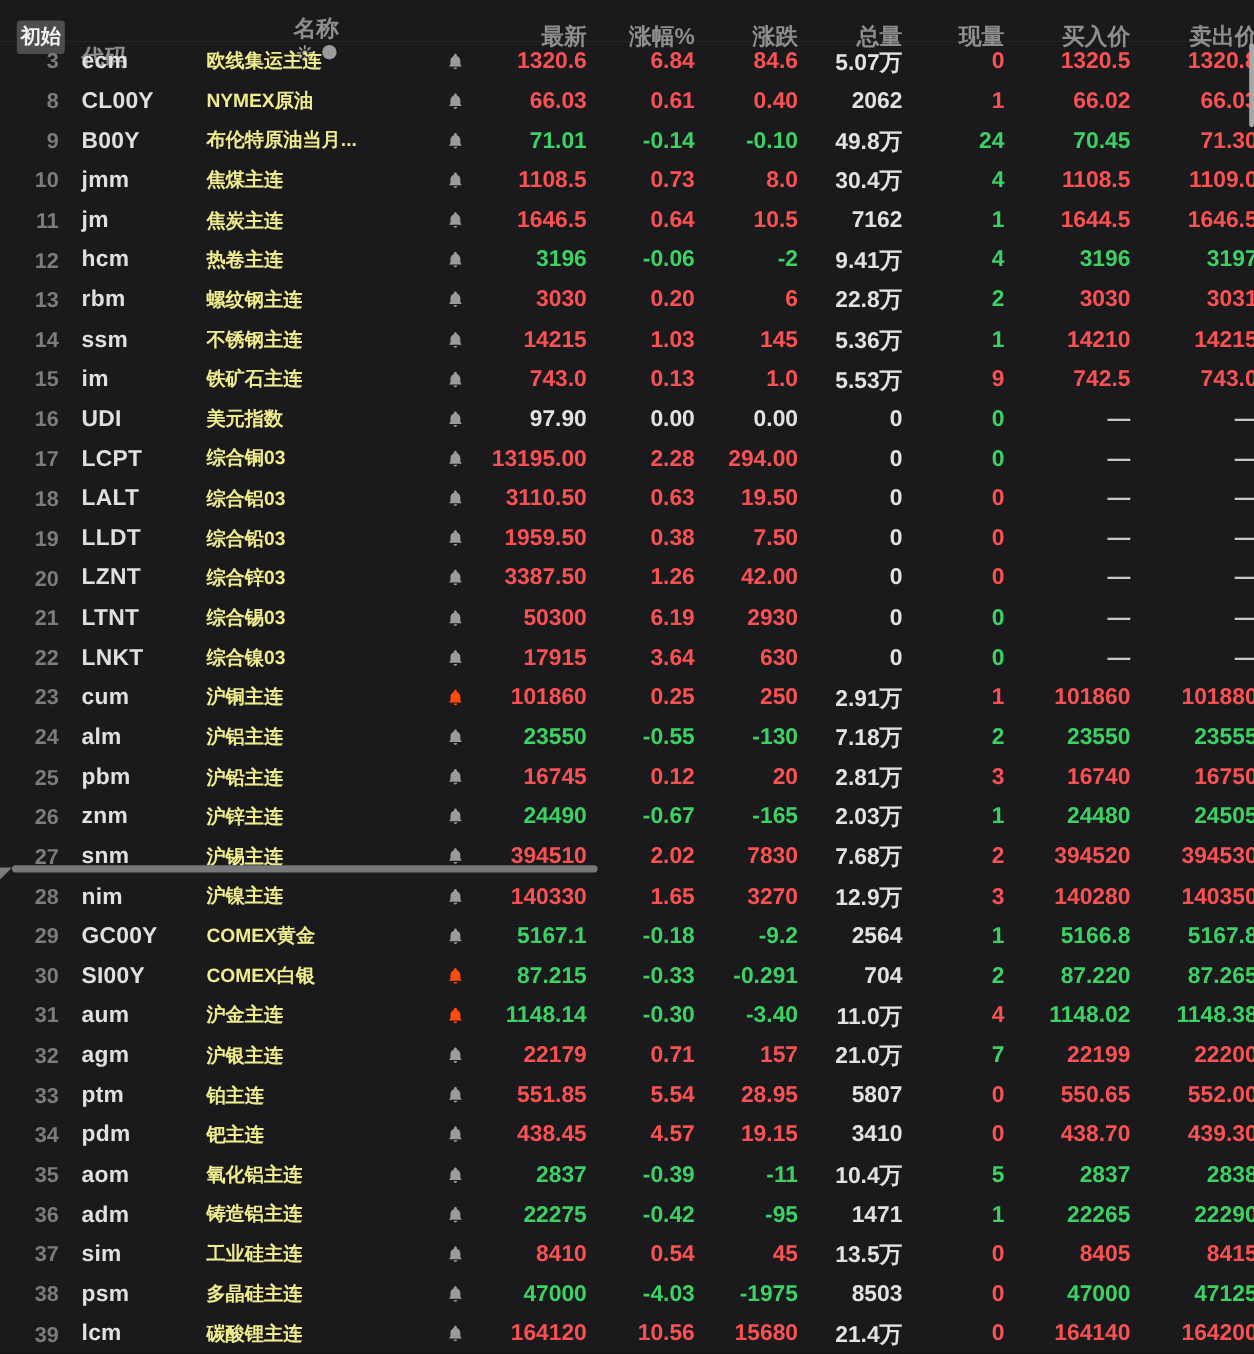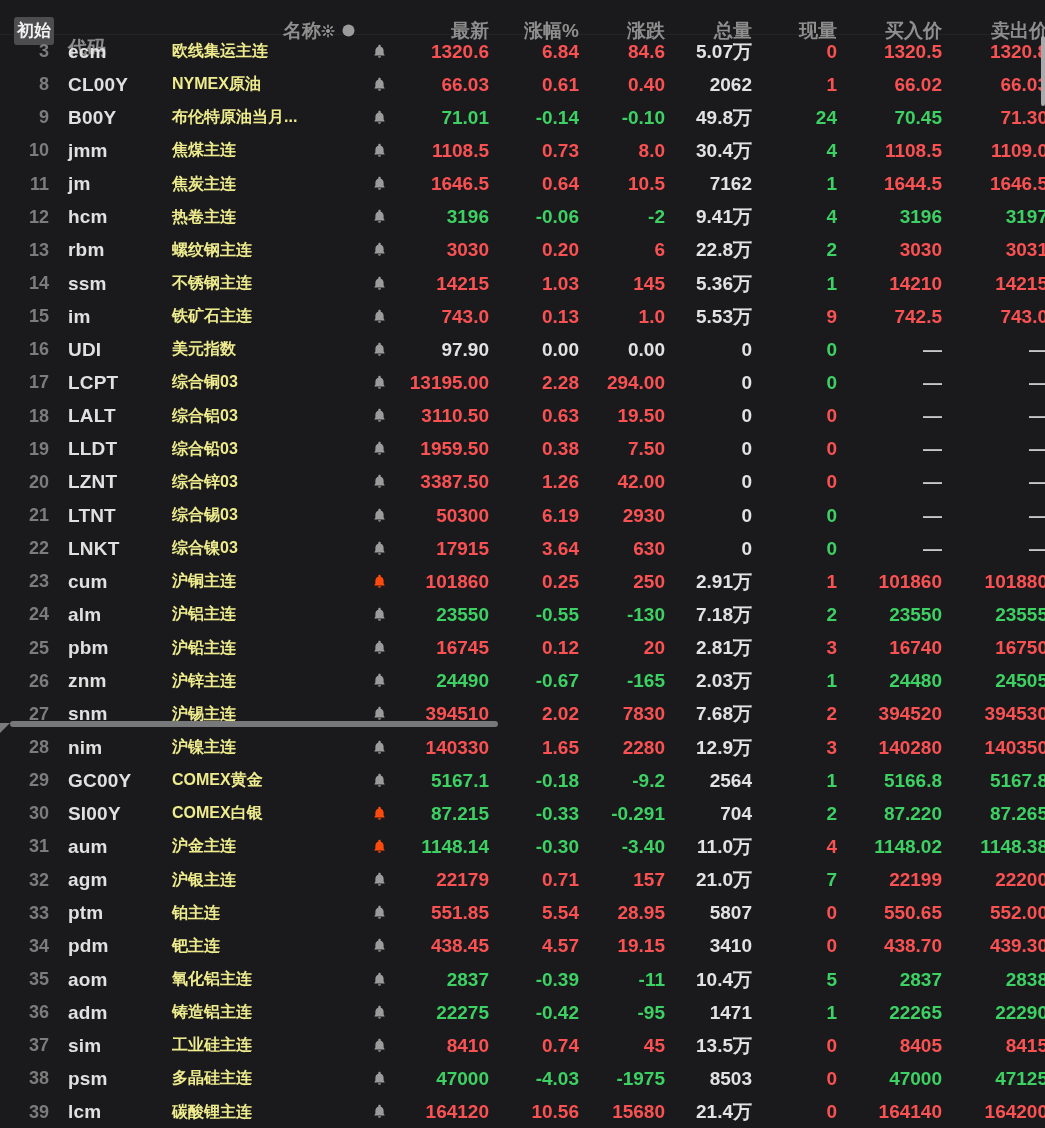--- a/index.html
+++ b/index.html
@@ -9,21 +9,21 @@
   .thead,.row{display:grid;
     grid-template-columns:48px 104px 196px 38px 94px 90px 86px 87px 85px 105px 106px;
     align-items:center;padding-right:6px;padding-left:12px;}
   .thead{height:34px;color:var(--head);font-size:19px;border-bottom:1px solid #242426;}
   .row{height:33.15px;font-size:19px;}
   .cell{white-space:nowrap;}
   .r{text-align:right;padding-right:3px;}
   .num{text-align:right;padding-right:11px;color:var(--rownum);font-size:18px;}
   .code{color:var(--code);padding-left:8px;letter-spacing:.2px;}
   .name{color:var(--name);font-size:16px;padding-left:8px;overflow:hidden;}
-  .namehead{display:flex;align-items:center;justify-content:flex-end;padding:0 5px 0 8px;}
+  .namehead{display:flex;align-items:center;justify-content:flex-start;padding:0 5px 0 8px;flex-direction:column;}
   .hicons{display:flex;align-items:center;gap:7px;color:var(--bellgray);}
   .bellc{display:flex;justify-content:center;align-items:center;color:var(--bellgray);}
   .bellc.alert{color:var(--bellalert);}
   .up{color:var(--up);} .down{color:var(--down);}
   .flat{color:var(--flat);text-align:right;} .vol{color:var(--flat);} .dim{color:var(--dash);}
   .corner-btn{display:inline-block;background:#4d4d4f;color:#f2f2f2;font-size:17px;
     line-height:1;padding:5px 3px 6px 3px;border-radius:3px;margin-left:2px;}
   .hsb{position:absolute;left:10px;top:721px;width:488px;height:6px;background:#77787a;
     border-radius:3px;z-index:5;}
   .hgrip{position:absolute;left:0;top:723px;width:0;height:0;z-index:5;
@@ -460,21 +460,21 @@
         <div class="code cell">nim</div>
         <div class="name cell">沪镍主连</div>
         <div class="bellc">
           <svg viewBox="0 0 24 26" width="15" height="18" fill="currentColor">
             <path d="M12 1.5c-1.1 0-2 .9-2 2v.9C7 5.3 5.4 7.9 5.4 11.2v4.1L3.6 18.4h16.8l-1.8-3.1v-4.1c0-3.3-1.6-5.9-4.6-6.8v-.9c0-1.1-.9-2-2-2z"></path>
             <path d="M9.6 19.8a2.4 2.4 0 0 0 4.8 0z"></path>
           </svg>
         </div>
         <div class="cell r up">140330</div>
         <div class="cell r up">1.65</div>
-        <div class="cell r up">2280</div>
+        <div class="cell r up">3270</div>
         <div class="cell r vol">12.9万</div>
         <div class="cell r up">3</div>
         <div class="cell r up">140280</div>
         <div class="cell r up">140350</div>
       </div>
       <div class="row">
         <div class="num">29</div>
         <div class="code cell">GC00Y</div>
         <div class="name cell">COMEX黄金</div>
         <div class="bellc">
@@ -621,21 +621,21 @@
         <div class="num">37</div>
         <div class="code cell">sim</div>
         <div class="name cell">工业硅主连</div>
         <div class="bellc">
           <svg viewBox="0 0 24 26" width="15" height="18" fill="currentColor">
             <path d="M12 1.5c-1.1 0-2 .9-2 2v.9C7 5.3 5.4 7.9 5.4 11.2v4.1L3.6 18.4h16.8l-1.8-3.1v-4.1c0-3.3-1.6-5.9-4.6-6.8v-.9c0-1.1-.9-2-2-2z"></path>
             <path d="M9.6 19.8a2.4 2.4 0 0 0 4.8 0z"></path>
           </svg>
         </div>
         <div class="cell r up">8410</div>
-        <div class="cell r up">0.74</div>
+        <div class="cell r up">0.54</div>
         <div class="cell r up">45</div>
         <div class="cell r vol">13.5万</div>
         <div class="cell r up">0</div>
         <div class="cell r up">8405</div>
         <div class="cell r up">8415</div>
       </div>
       <div class="row">
         <div class="num">38</div>
         <div class="code cell">psm</div>
         <div class="name cell">多晶硅主连</div>

